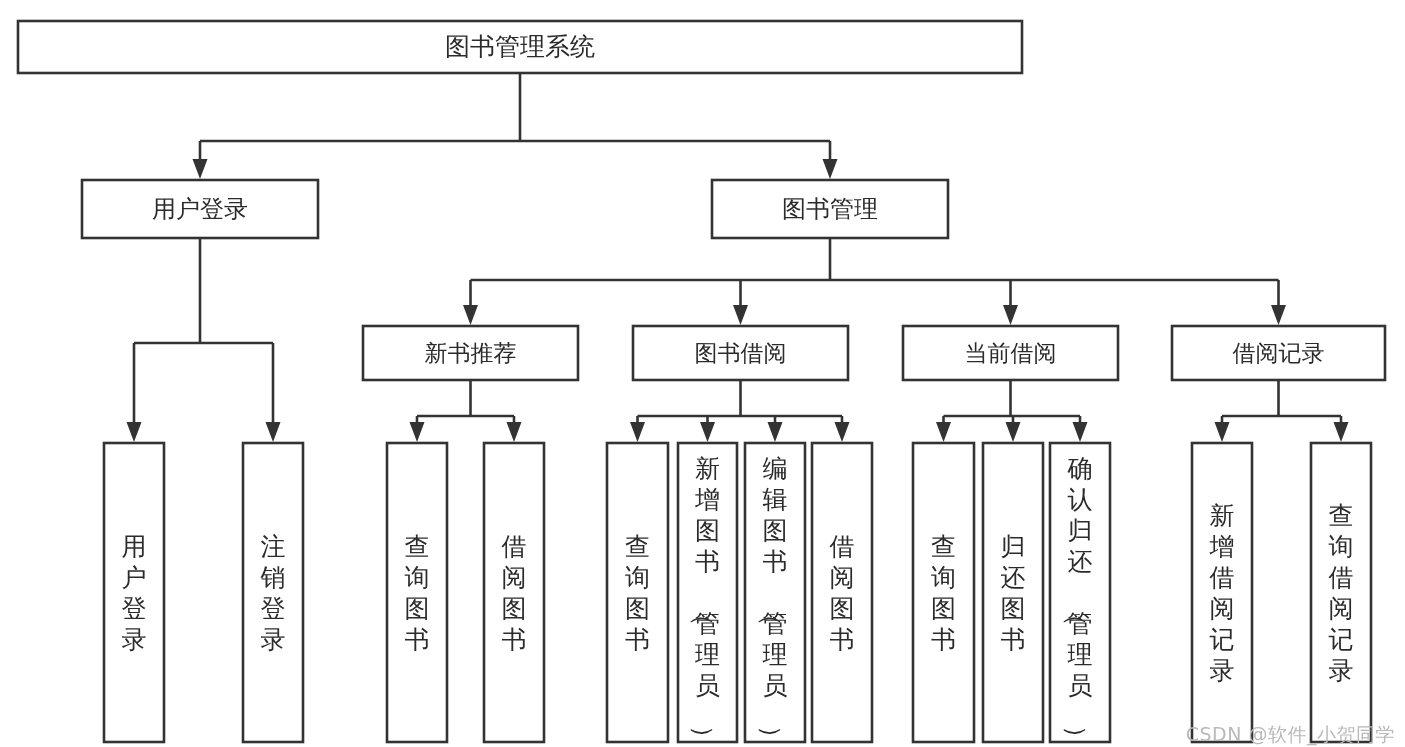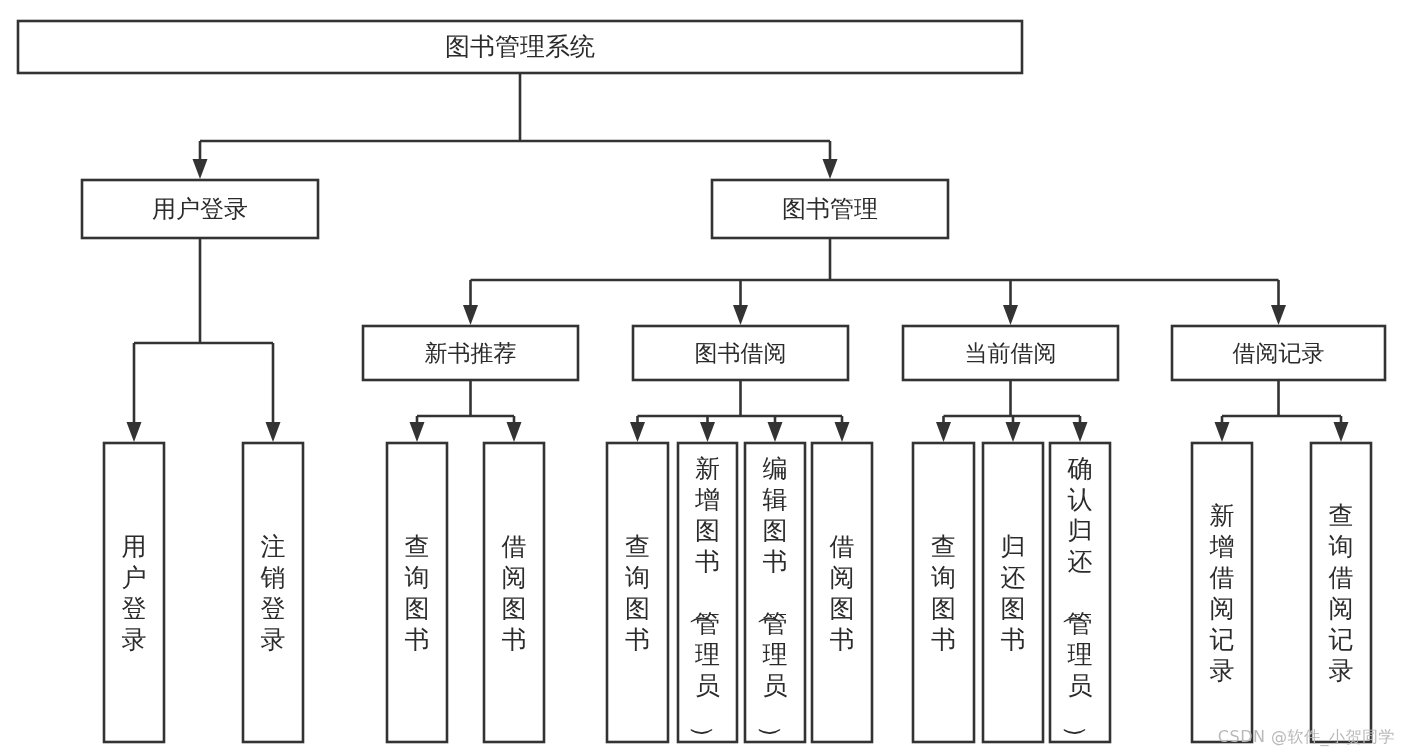--- a/index.html
+++ b/index.html
@@ -61,21 +61,21 @@
     fill: #2b2b2b;
     font-family: "DejaVu Sans", "Liberation Sans", sans-serif;
     font-size: 25px;
     text-anchor: middle;
   }
   .watermark {
     position: absolute;
     right: 10px;
     bottom: 7px;
     font-family: "DejaVu Sans", "Liberation Sans", sans-serif;
-    font-size: 16px;
+    font-size: 19px;
     color: #b9b9b9;
     white-space: nowrap;
     letter-spacing: 0.5px;
   }
 </style>
 </head>
 <body>
 
 <div id="diagram-root">
   <svg class="flow" viewBox="0 0 1405 747" xmlns="http://www.w3.org/2000/svg">

